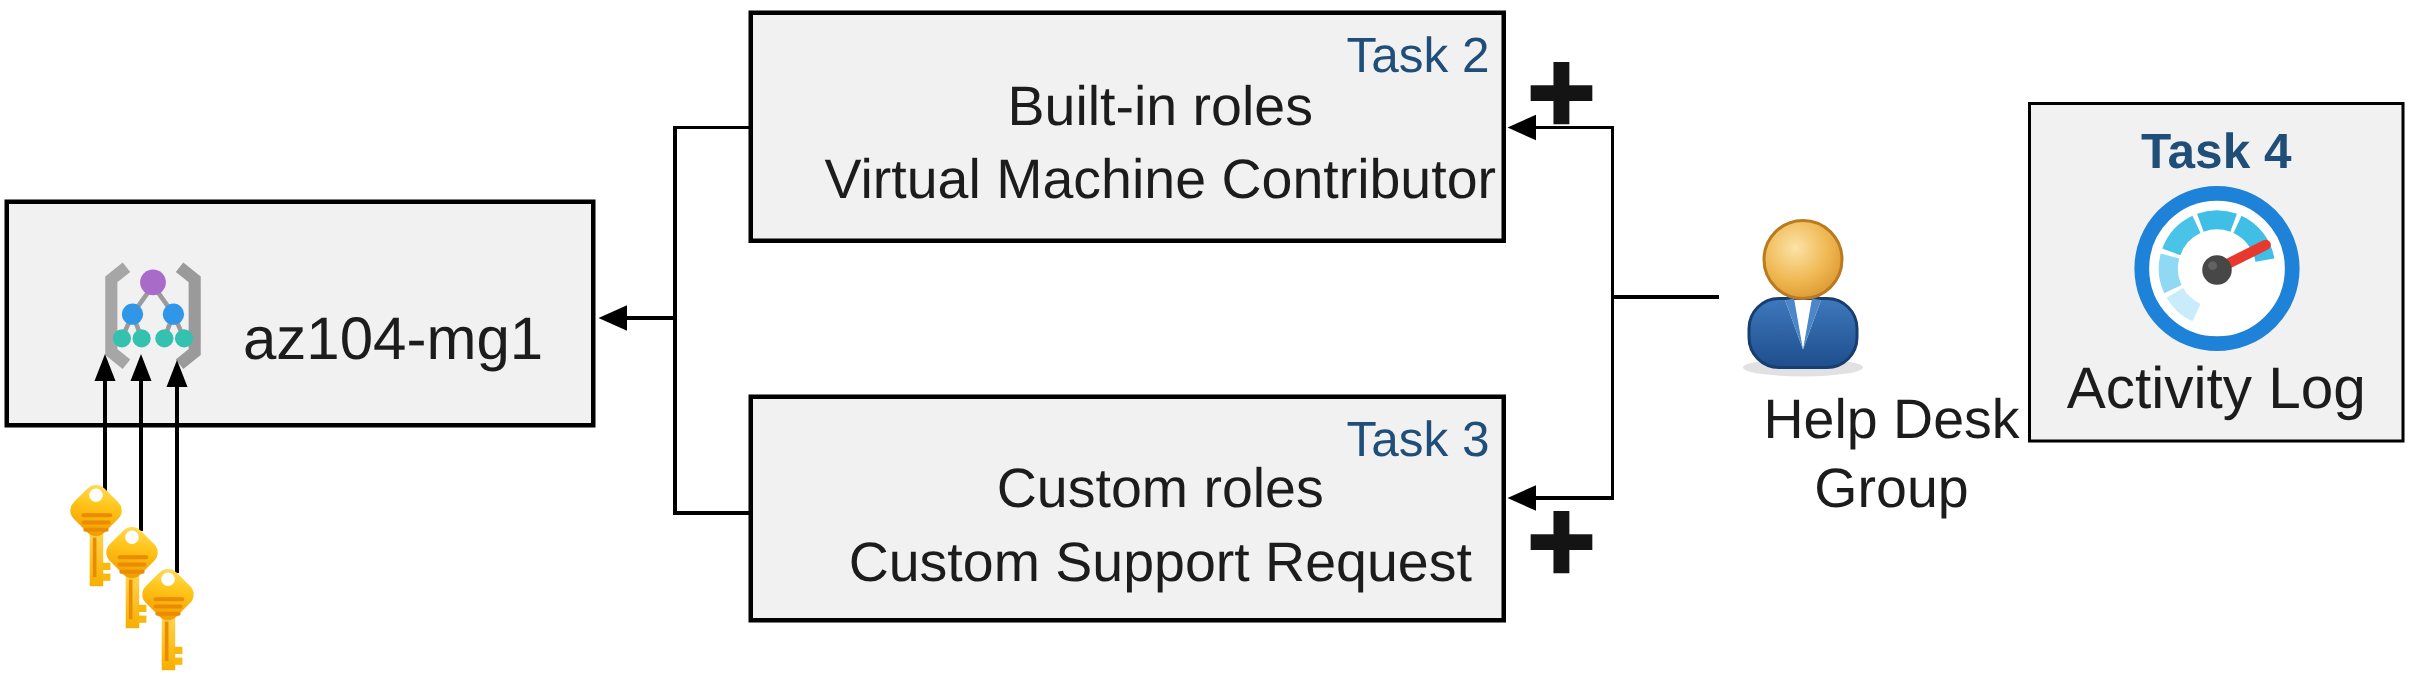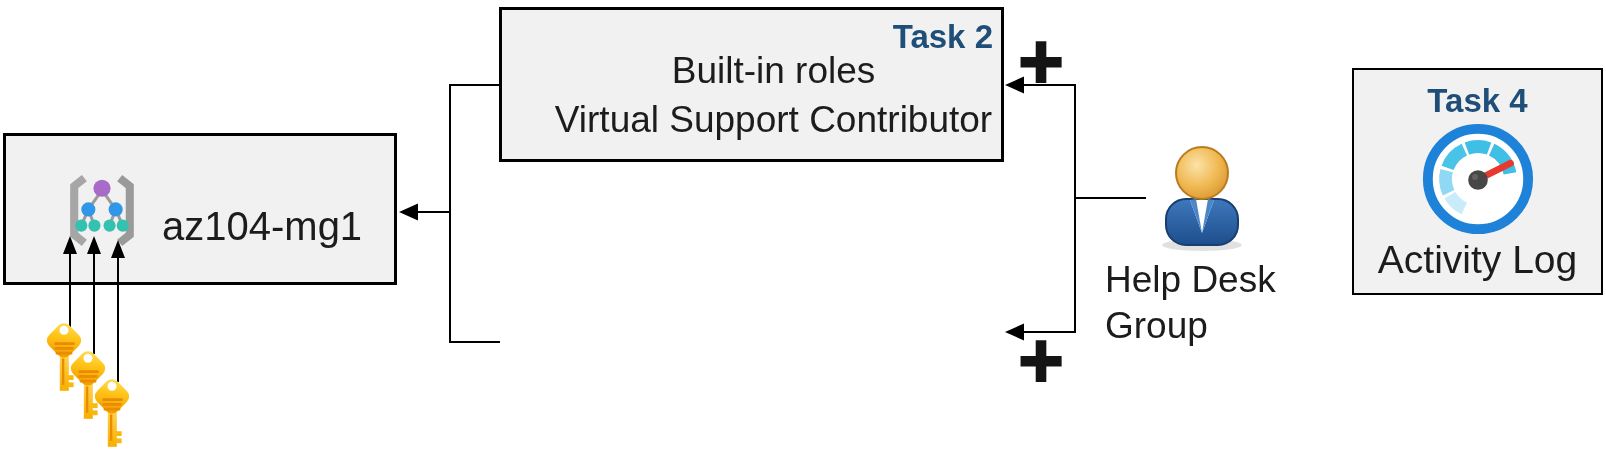--- a/index.html
+++ b/index.html
@@ -6,40 +6,40 @@
   .canvas{
     position:relative;width:1606px;height:449px;background:#ffffff;
     font-family:"Liberation Sans", sans-serif;overflow:hidden;color:var(--text,#1c1c1c);
   }
   .box{
     position:absolute;background:var(--box-bg,#F1F1F1);
     border:3px solid var(--box-border,#000);box-sizing:border-box;
   }
   .task-label{
     position:absolute;color:var(--task-label,#1F4E79);
-    font-weight:bold;font-size:33px;white-space:nowrap;
+    font-weight:normal;font-size:33px;white-space:nowrap;
   }
   .roles-text{
     position:absolute;left:0;right:0;text-align:center;
     font-size:37px;line-height:49px;color:var(--text,#1c1c1c);white-space:nowrap;padding-left:44px;
   }
   .mg-title{
     position:absolute;left:156px;top:68px;width:240px;text-align:left;
     font-size:40px;line-height:44px;color:var(--text,#1c1c1c);white-space:nowrap;
   }
   .t4-label{position:absolute;left:0;right:0;top:12px;text-align:center;
     color:var(--task-label,#1F4E79);font-weight:bold;font-size:33px;}
   .t4-caption{position:absolute;left:-20px;right:-20px;top:170px;text-align:center;
     font-size:39px;line-height:40px;color:var(--text,#1c1c1c);white-space:nowrap;}
   .plus{
     position:absolute;width:70px;height:80px;display:flex;align-items:center;justify-content:center;
     font-size:78px;font-weight:900;color:#141414;-webkit-text-stroke:2px #141414;
   }
   .help-label{
-    position:absolute;left:1105px;top:257px;width:200px;
+    position:absolute;left:1161px;top:257px;width:200px;text-align:center;
     font-size:37px;line-height:46px;color:var(--text,#1c1c1c);
   }
   .lines{position:absolute;left:0;top:0;pointer-events:none;z-index:5;}
   .icon-abs{position:absolute;}
   .keys{z-index:6;}
   .person{z-index:2;}
 </style>
 </head>
 <body>
 
@@ -88,24 +88,31 @@
       <circle cx="55" cy="53" r="6" style="fill:var(--mg-leaf-teal,#35C1AF)"></circle>
       <circle cx="68" cy="53" r="6" style="fill:var(--mg-leaf-teal,#35C1AF)"></circle>
     </svg>
     <div class="mg-title">az104-mg1</div>
   </div>
 
   <div class="box" style="left:499px;top:7px;width:505px;height:155px;">
     <div class="task-label" style="top:8px;right:8px;">Task 2</div>
     <div class="roles-text" style="top:36px;">
       <div>Built-in roles</div>
-      <div>Virtual Support Contributor</div>
+      <div>Virtual Machine Contributor</div>
     </div>
   </div>
 
+  <div class="box" style="left:499px;top:263px;width:505px;height:152px;">
+    <div class="task-label" style="top:8px;right:8px;">Task 3</div>
+    <div class="roles-text" style="top:35px;">
+      <div>Custom roles</div>
+      <div>Custom Support Request</div>
+    </div>
+  </div>
 
   <div class="box" style="left:1352px;top:68px;width:251px;height:227px;border-width:2px;">
     <div class="t4-label">Task 4</div>
     <svg class="icon-abs" style="left:50%;top:50px;transform:translateX(-50%);" width="118" height="118" viewBox="0 0 120 120">
       <circle cx="60" cy="60" r="51" fill="#ffffff" style="stroke:var(--gauge-ring,#1E82D8)" stroke-width="10"></circle>
       <g fill="none" stroke-width="13">
         <path d="M46.1 89.9 A33 33 0 0 1 31.4 76.5" style="stroke:var(--gauge-segment-light,#C9ECFA)"></path>
         <path d="M30.1 74 A33 33 0 0 1 28.1 51.5" stroke="#8FD9F4"></path>
         <path d="M29 48.7 A33 33 0 0 1 46.1 30.1" stroke="#4AC3E8"></path>
         <path d="M48.7 29 A33 33 0 0 1 71.3 29" style="stroke:var(--gauge-segment,#3FBEE6)"></path>

